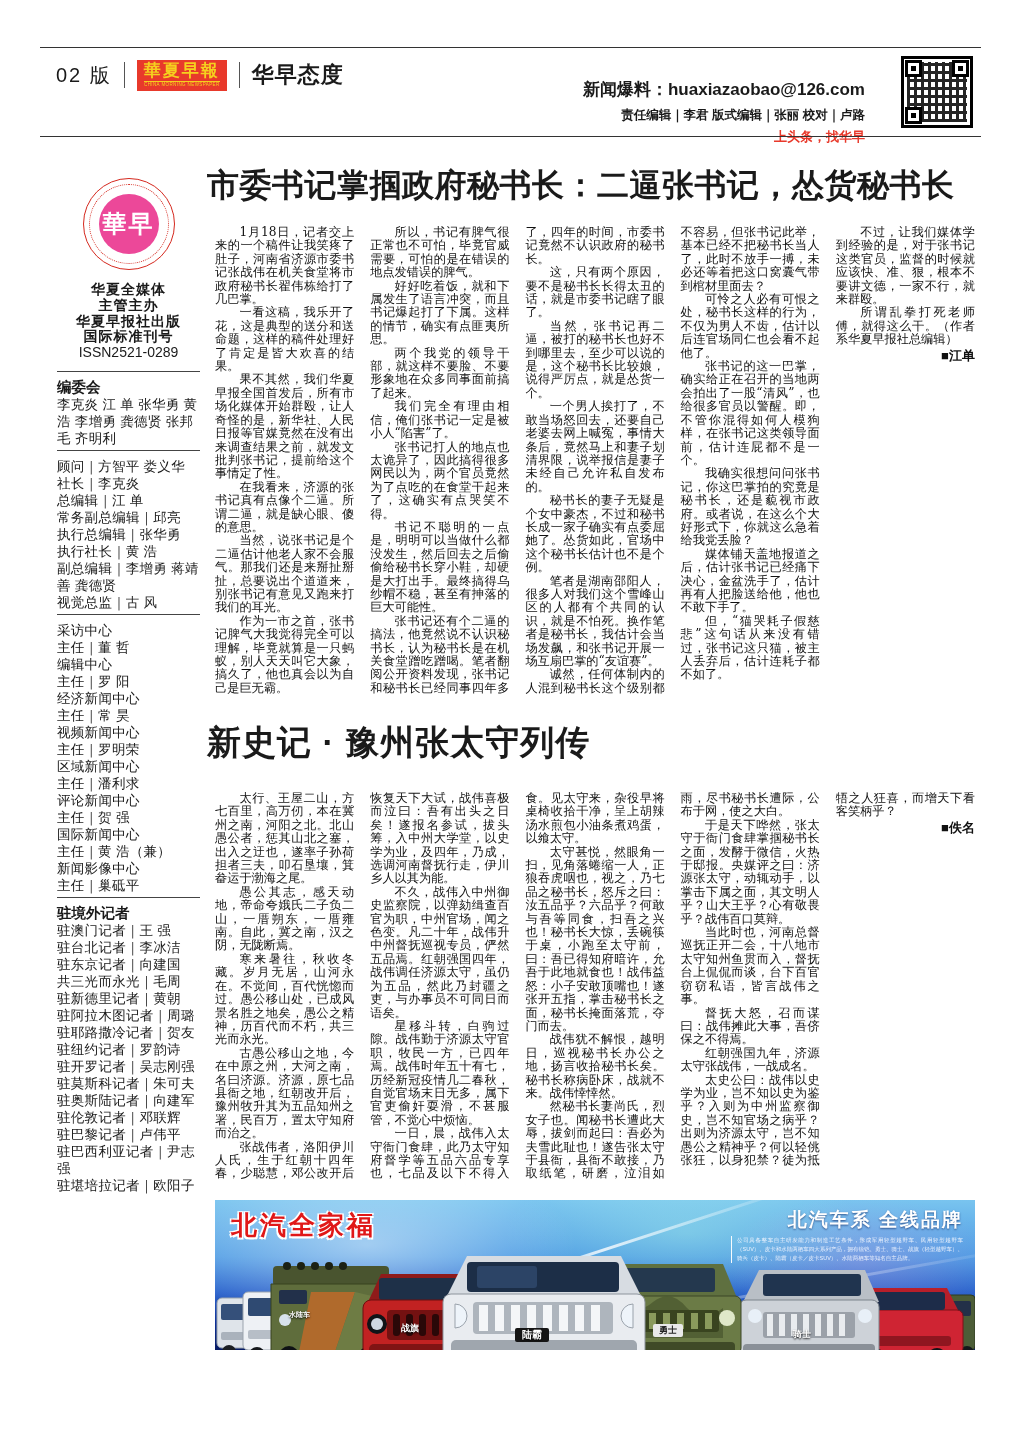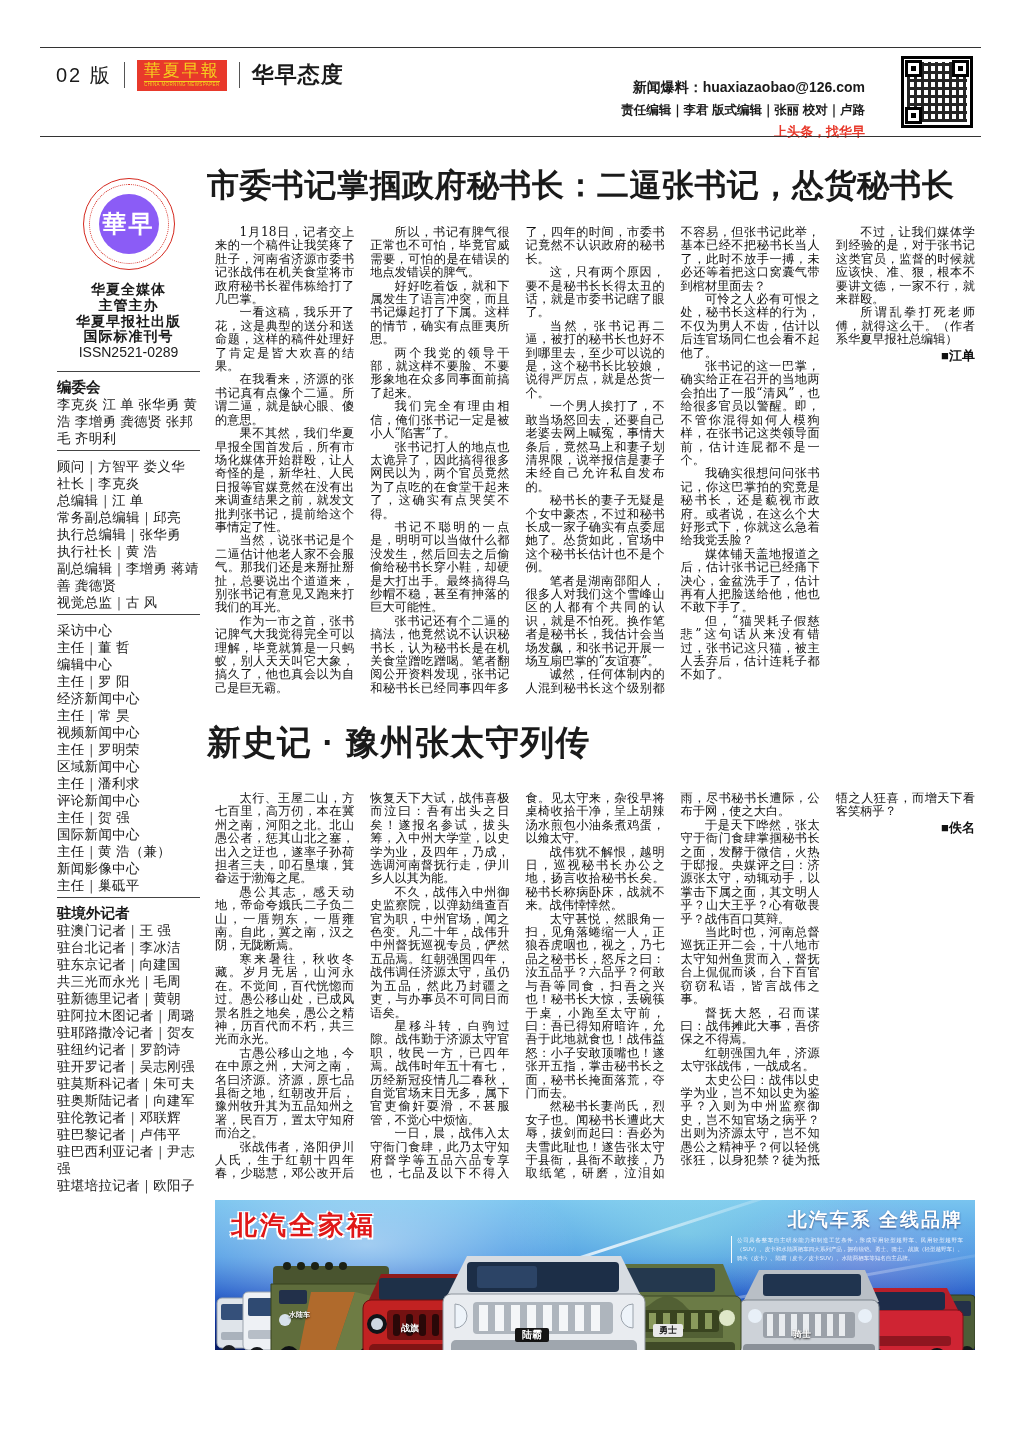--- a/index.html
+++ b/index.html
@@ -9,42 +9,42 @@
     background:#ffffff; overflow:hidden;
     font-family:"Liberation Sans", sans-serif; color:#1a1a1a;
   }
   
   .rule-top    { position:absolute; left:40px; width:941px; top:47px;  border-top:1.5px solid #333; }
   .rule-header { position:absolute; left:40px; width:941px; top:136px; border-top:1.5px solid #333; }
   .header-row  { position:absolute; left:56px; top:60px; display:flex; align-items:center; gap:12px; }
   .page-no { font-size:20px; letter-spacing:2px; }
   .hdr-div { width:0; height:26px; border-left:1.5px solid #555; }
   .logo-box { background:#e8392b; color:#f5d01e; padding:2px 7px 3px; text-align:center; line-height:1; }
-  .logo-main { font-size:17px; font-weight:normal; letter-spacing:2px; font-family:"Liberation Serif", serif; }
+  .logo-main { font-size:17px; font-weight:bold; letter-spacing:2px; font-family:"Liberation Serif", serif; }
   .logo-sub  { font-size:4.5px; letter-spacing:0.4px; margin-top:2px; border-top:1px solid #f5d01e; padding-top:1px; }
   .section-name { font-size:22px; font-weight:bold; letter-spacing:1px; }
   .header-right { position:absolute; right:156px; top:76px; text-align:right; line-height:1.7; }
-  .tipline { font-size:14px; font-weight:bold; }
+  .tipline { font-size:17px; font-weight:bold; }
   .editors { font-size:12.5px; font-weight:bold; }
   .slogan  { font-size:13px; font-weight:bold; color:#e8392b; }
   .qr { position:absolute; right:48px; top:56px; width:72px; height:72px; background:#fff; border:3px solid #000; }
   .qr-noise { position:absolute; inset:3px;
     background-image:
       repeating-linear-gradient(90deg,#000 0 3px,transparent 3px 7px),
       repeating-linear-gradient(0deg,#000 0 3px,transparent 3px 8px);
     opacity:0.85; }
   .qr-finder { position:absolute; width:17px; height:17px; background:#000; }
   .qr-finder::after { content:""; position:absolute; inset:3px; background:#fff; }
   .qr-finder::before { content:""; position:absolute; inset:6px; background:#000; z-index:1; }
   .qr-f1 { left:1px; top:1px; } .qr-f2 { right:1px; top:1px; } .qr-f3 { left:1px; bottom:1px; }
   
   .sidebar { position:absolute; left:57px; top:178px; width:143px; font-size:13.5px; line-height:17px; }
   .seal { position:relative; width:92px; height:92px; margin:0 auto; border:1.5px solid #d5281e; border-radius:50%; }
   .seal-ring { position:absolute; inset:5px; border:1px dotted #d5281e; border-radius:50%; }
-  .seal-core { position:absolute; inset:15px; background:#8b5cf6; border-radius:50%;
+  .seal-core { position:absolute; inset:15px; background:#ec4899; border-radius:50%;
                display:flex; align-items:center; justify-content:center;
                color:#fff; font-family:"Liberation Serif", serif; font-weight:bold; font-size:24px; letter-spacing:2px; }
   .publisher { margin-top:12px; text-align:center; font-size:14px; font-weight:bold; line-height:15.8px; letter-spacing:1px; }
   .publisher div:last-child { font-weight:normal; font-family:"Liberation Sans",sans-serif; letter-spacing:0; }
   .sb-section { border-top:1.2px solid #444; margin-top:3px; padding-top:7px; }
   .sb-section:first-of-type { margin-top:10px; }
   .sb-heading { font-weight:bold; font-size:14.5px; }
   .sb-line { letter-spacing:0.3px; }
   
   .a1-title { position:absolute; left:207px; top:164px; width:770px; font-size:32px; font-weight:800;
@@ -175,22 +175,22 @@
           <div class="sb-line">驻堪培拉记者｜欧阳子</div>
         </div>
       </div>
   </div>
 
   <h1 class="a1-title">市委书记掌掴政府秘书长：二逼张书记，怂货秘书长</h1>
   <div class="art-body a1-body">
     <div>
         <p class="art-p">1月18日，记者交上来的一个稿件让我笑疼了肚子，河南省济源市委书记张战伟在机关食堂将市政府秘书长翟伟栋给打了几巴掌。</p>
         <p class="art-p">一看这稿，我乐开了花，这是典型的送分和送命题，这样的稿件处理好了肯定是皆大欢喜的结果。</p>
+        <p class="art-p">果不其然，我们华夏早报全国首发后，所有市场化媒体开始群殴，让人奇怪的是，新华社、人民日报等官媒竟然在没有出来调查结果之前，就发文批判张书记，提前给这个事情定了性。</p>
         <p class="art-p">在我看来，济源的张书记真有点像个二逼。所谓二逼，就是缺心眼、傻的意思。</p>
-        <p class="art-p">果不其然，我们华夏早报全国首发后，所有市场化媒体开始群殴，让人奇怪的是，新华社、人民日报等官媒竟然在没有出来调查结果之前，就发文批判张书记，提前给这个事情定了性。</p>
         <p class="art-p">当然，说张书记是个二逼估计他老人家不会服气。那我们还是来掰扯掰扯，总要说出个道道来，别张书记有意见又跑来打我们的耳光。</p>
         <p class="art-p">作为一市之首，张书记脾气大我觉得完全可以理解，毕竟就算是一只蚂蚁，别人天天叫它大象，搞久了，他也真会以为自己是巨无霸。</p>
         <p class="art-p">所以，书记有脾气很正常也不可怕，毕竟官威需要，可怕的是在错误的地点发错误的脾气。</p>
         <p class="art-p">好好吃着饭，就和下属发生了语言冲突，而且书记爆起打了下属。这样的情节，确实有点匪夷所思。</p>
         <p class="art-p">两个我党的领导干部，就这样不要脸、不要形象地在众多同事面前搞了起来。</p>
         <p class="art-p">我们完全有理由相信，俺们张书记一定是被小人“陷害”了。</p>
         <p class="art-p">张书记打人的地点也太诡异了，因此搞得很多网民以为，两个官员竟然为了点吃的在食堂干起来了，这确实有点哭笑不得。</p>
         <p class="art-p">书记不聪明的一点是，明明可以当做什么都没发生，然后回去之后偷偷给秘书长穿小鞋，却硬是大打出手。最终搞得乌纱帽不稳，甚至有抻落的巨大可能性。</p>
         <p class="art-p">张书记还有个二逼的搞法，他竟然说不认识秘书长，认为秘书长是在机关食堂蹭吃蹭喝。笔者翻阅公开资料发现，张书记和秘书长已经同事四年多了，四年的时间，市委书记竟然不认识政府的秘书长。</p>
         <p class="art-p">这，只有两个原因，要不是秘书长长得太丑的话，就是市委书记瞎了眼了。</p>
@@ -214,22 +214,22 @@
   <div class="art-body a2-body">
     <div>
         <p class="art-p">太行、王屋二山，方七百里，高万仞，本在冀州之南，河阳之北。北山愚公者，惩其山北之塞，出入之迂也，遂率子孙荷担者三夫，叩石垦壤，箕畚运于渤海之尾。</p>
         <p class="art-p">愚公其志，感天动地，帝命夸娥氏二子负二山，一厝朔东，一厝雍南。自此，冀之南，汉之阴，无陇断焉。</p>
         <p class="art-p">寒来暑往，秋收冬藏。岁月无居，山河永在。不觉间，百代恍惚而过。愚公移山处，已成风景名胜之地矣，愚公之精神，历百代而不朽，共三光而永光。</p>
         <p class="art-p">古愚公移山之地，今在中原之州，大河之南，名曰济源。济源，原七品县衙之地，红朝改开后，豫州牧升其为五品知州之署，民百万，置太守知府而治之。</p>
         <p class="art-p">张战伟者，洛阳伊川人氏，生于红朝十四年春，少聪慧，邓公改开后恢复天下大试，战伟喜极而泣曰：吾有出头之日矣！遂报名参试，拔头筹，入中州大学堂，以史学为业，及四年，乃成，选调河南督抚行走，伊川乡人以其为能。</p>
         <p class="art-p">不久，战伟入中州御史监察院，以弹劾缉查百官为职，中州官场，闻之色变。凡二十年，战伟升中州督抚巡视专员，俨然五品焉。红朝强国四年，战伟调任济源太守，虽仍为五品，然此乃封疆之吏，与办事员不可同日而语矣。</p>
         <p class="art-p">星移斗转，白驹过隙。战伟勤于济源太守官职，牧民一方，已四年焉。战伟时年五十有七，历经新冠疫情几二春秋，自觉官场末日无多，属下官吏偷奸耍滑，不甚服管，不觉心中烦恼。</p>
         <p class="art-p">一日，晨，战伟入太守衙门食肆，此乃太守知府督学等五品六品专享也，七品及以下不得入食。见太守来，杂役早将桌椅收拾干净，呈上胡辣汤水煎包小油条煮鸡蛋，以飨太守。</p>
+        <p class="art-p">太守甚悦，然眼角一扫，见角落蜷缩一人，正狼吞虎咽也，视之，乃七品之秘书长，怒斥之曰：汝五品乎？六品乎？何敢与吾等同食，扫吾之兴也！秘书长大惊，丢碗筷于桌，小跑至太守前，曰：吾已得知府暗许，允吾于此地就食也！战伟益怒：小子安敢顶嘴也！遂张开五指，掌击秘书长之面，秘书长掩面落荒，夺门而去。</p>
         <p class="art-p">战伟犹不解恨，越明日，巡视秘书长办公之地，扬言收拾秘书长矣。秘书长称病卧床，战就不来。战伟悻悻然。</p>
-        <p class="art-p">太守甚悦，然眼角一扫，见角落蜷缩一人，正狼吞虎咽也，视之，乃七品之秘书长，怒斥之曰：汝五品乎？六品乎？何敢与吾等同食，扫吾之兴也！秘书长大惊，丢碗筷于桌，小跑至太守前，曰：吾已得知府暗许，允吾于此地就食也！战伟益怒：小子安敢顶嘴也！遂张开五指，掌击秘书长之面，秘书长掩面落荒，夺门而去。</p>
         <p class="art-p">然秘书长妻尚氏，烈女子也。闻秘书长遭此大辱，拔剑而起曰：吾必为夫雪此耻也！遂告张太守于县衙，县衙不敢接，乃取纸笔，研磨，泣泪如雨，尽书秘书长遭际，公布于网，使之大白。</p>
         <p class="art-p">于是天下哗然，张太守于衙门食肆掌掴秘书长之面，发酵于微信，火热于邸报。央媒评之曰：济源张太守，动辄动手，以掌击下属之面，其文明人乎？山大王乎？心有敬畏乎？战伟百口莫辩。</p>
         <p class="art-p">当此时也，河南总督巡抚正开二会，十八地市太守知州鱼贯而入，督抚台上侃侃而谈，台下百官窃窃私语，皆言战伟之事。</p>
         <p class="art-p">督抚大怒，召而谋曰：战伟摊此大事，吾侪保之不得焉。</p>
         <p class="art-p">红朝强国九年，济源太守张战伟，一战成名。</p>
         <p class="art-p">太史公曰：战伟以史学为业，岂不知以史为鉴乎？入则为中州监察御史，岂不知官场之病乎？出则为济源太守，岂不知愚公之精神乎？何以轻佻张狂，以身犯禁？徒为抵牾之人狂喜，而增天下看客笑柄乎？</p>
       </div>
     <p class="byline">■佚名</p>
   </div>
 

